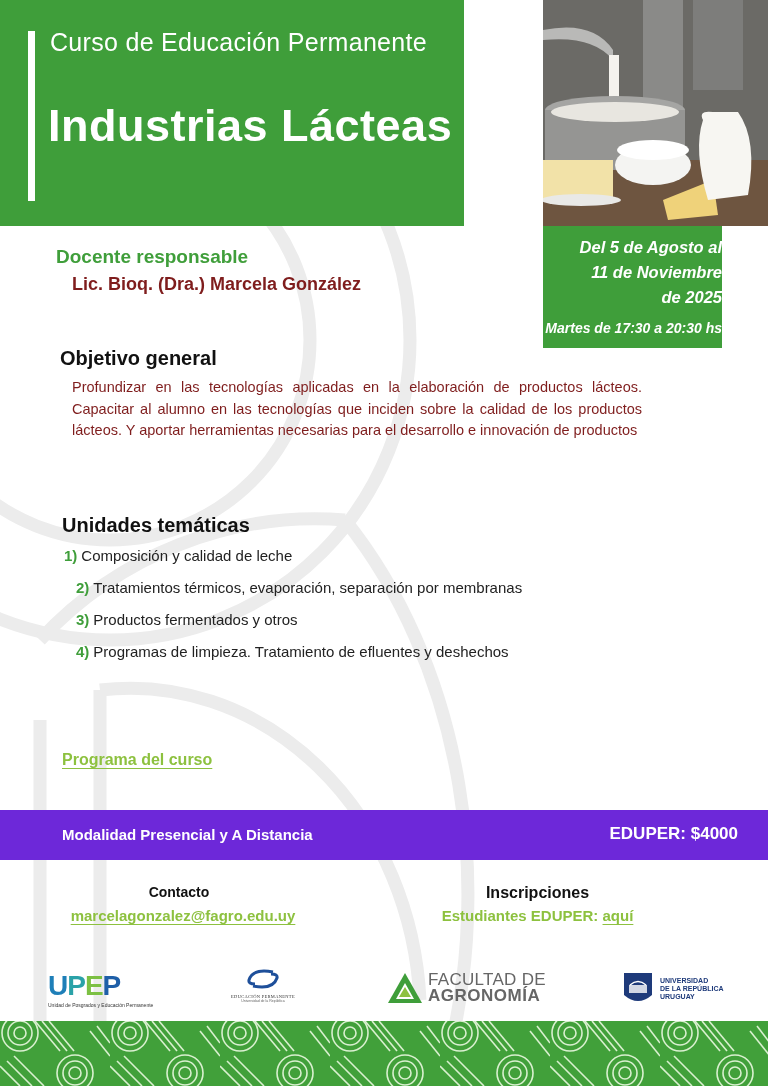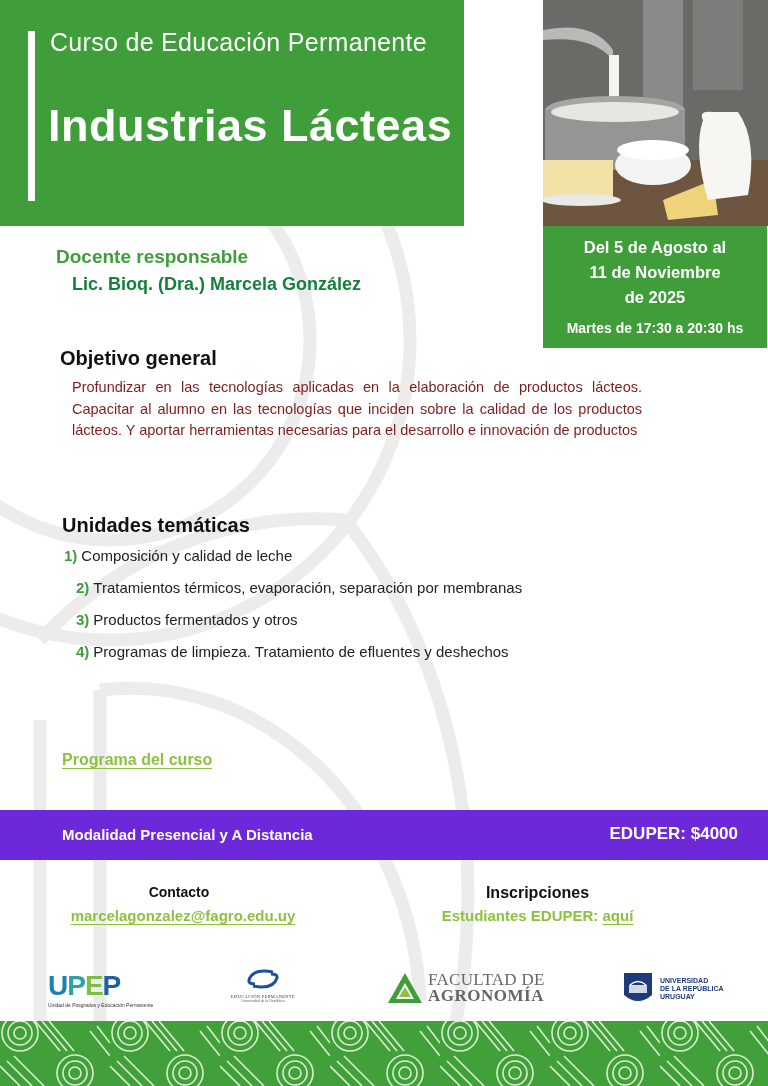--- a/index.html
+++ b/index.html
@@ -23,29 +23,29 @@
     position: absolute; left: 48px; top: 100px; font-size: 45px; color: #ffffff;
     font-weight: 700; letter-spacing: 0.5px;
   }
 
   .photo {
     position: absolute; left: 543px; top: 0; width: 225px; height: 226px; z-index: 2; overflow: hidden;
     background: linear-gradient(180deg, #5b5a55 0%, #6f6d66 40%, #7a6a55 75%, #5d4a38 100%);
   }
 
   .date-box {
-    position: absolute; left: 543px; top: 226px; width: 224px; height: 122px;
-    background: #3f9e3a; z-index: 2; color: #fff; text-align: center; font-weight: 700;
+    position: absolute; left: 543px; top: 226px; width: 179px; height: 122px;
+    background: #3f9e3a; z-index: 2; color: #fff; text-align: right; font-weight: 700; font-style: italic;
   }
   .date-box .dates { margin-top: 9px; font-size: 16.5px; line-height: 25px; }
   .date-box .schedule { margin-top: 10px; font-size: 14px; }
 
   .section { position: absolute; z-index: 2; }
   .docente-label { left: 56px; top: 246px; font-size: 19px; font-weight: 700; color: #3f9e3a; }
-  .docente-name { left: 72px; top: 274px; font-size: 18px; font-weight: 700; color: #15803d; }
+  .docente-name { left: 72px; top: 274px; font-size: 18px; font-weight: 700; color: #7f1d1d; }
 
   .obj-title { left: 60px; top: 347px; font-size: 20px; font-weight: 700; color: #111; }
   .obj-text {
     left: 72px; top: 377px; width: 570px; font-size: 14.5px; line-height: 21.5px;
     color: #7f1d1d; text-align: justify;
   }
 
   .units-title { left: 62px; top: 514px; font-size: 20px; font-weight: 700; color: #111; }
   .unit { position: absolute; z-index: 2; font-size: 15px; color: #222; }
   .unit .num { color: #3f9e3a; font-weight: 700; margin-right: 4px; }
@@ -72,21 +72,21 @@
   .upep { left: 48px; top: 972px; }
   .upep .letters { font-size: 28px; font-weight: 900; letter-spacing: -1px; line-height: 28px; }
   .upep .l1 { color: #1e7fb8; } .upep .l2 { color: #2aa2a8; } .upep .l3 { color: #7cc043; } .upep .l4 { color: #1e5fa8; }
   .upep .cap { font-size: 5px; color: #333; margin-top: 2px; }
 
   .edperm { left: 228px; top: 968px; width: 70px; text-align: center; }
   .edperm .cap1 { font-size: 4.5px; color: #333; font-family: "Liberation Serif", serif; letter-spacing: 0.3px; }
   .edperm .cap2 { font-size: 3.5px; color: #666; }
 
   .fagro { left: 388px; top: 972px; display: flex; align-items: center; }
-  .fagro .txt { margin-left: 6px; font-family: Liberation Serif, serif; color: #666; line-height: 16px; }
+  .fagro .txt { margin-left: 6px; font-family: Liberation Sans, sans-serif; color: #666; line-height: 16px; }
   .fagro .t1 { font-size: 17px; letter-spacing: 0.3px; }
   .fagro .t2 { font-size: 17px; font-weight: 700; letter-spacing: 0.5px; }
 
   .udelar { left: 624px; top: 973px; display: flex; align-items: center; }
   .udelar .txt { margin-left: 8px; font-size: 7px; color: #1e3a7a; font-weight: 700; line-height: 8px; }
 
   .footer-band {
     position: absolute; left: 0; top: 1021px; width: 768px; height: 65px; background: #41a03a; z-index: 2; overflow: hidden;
   }
 </style>

